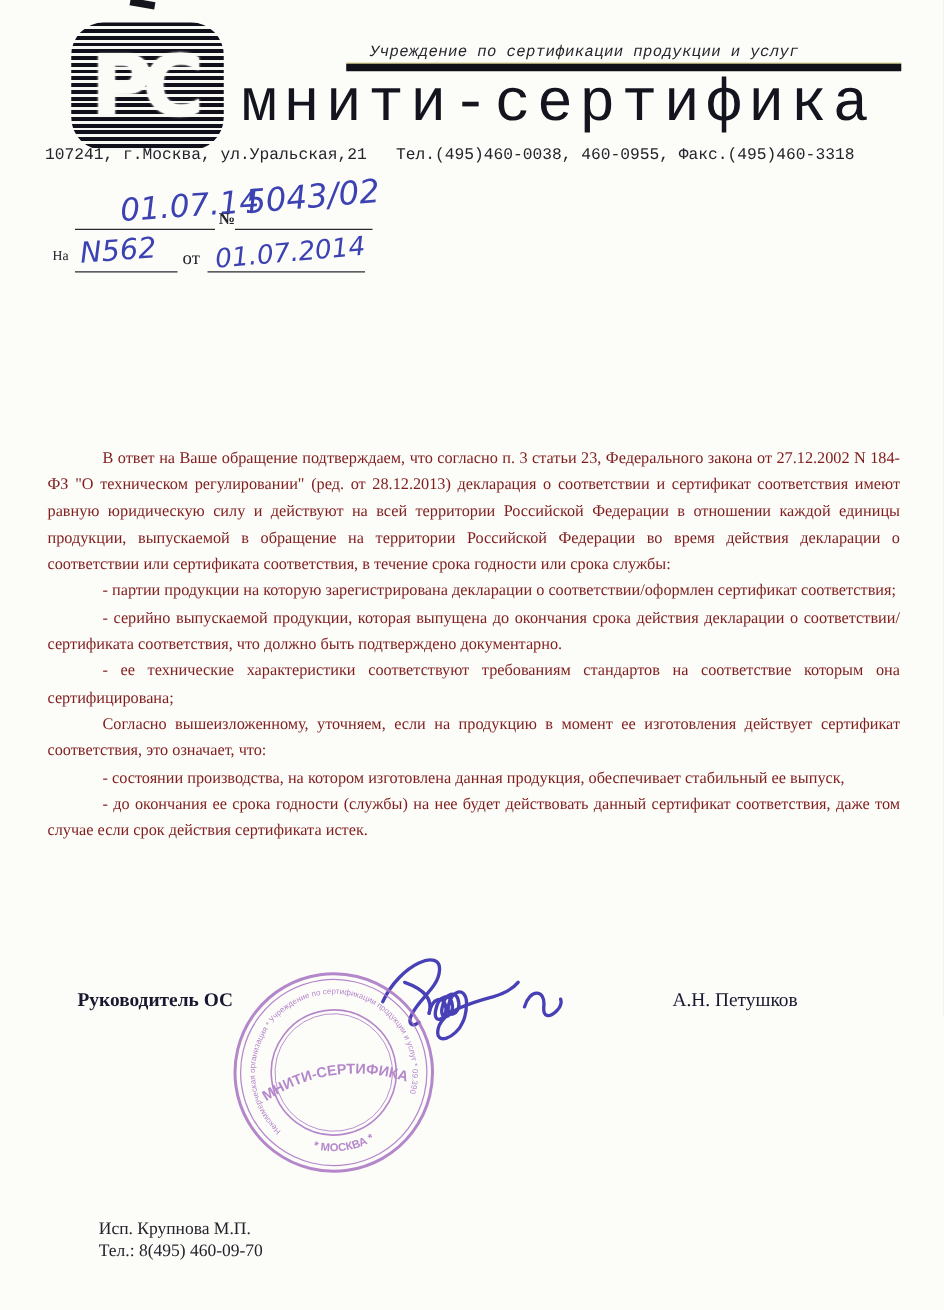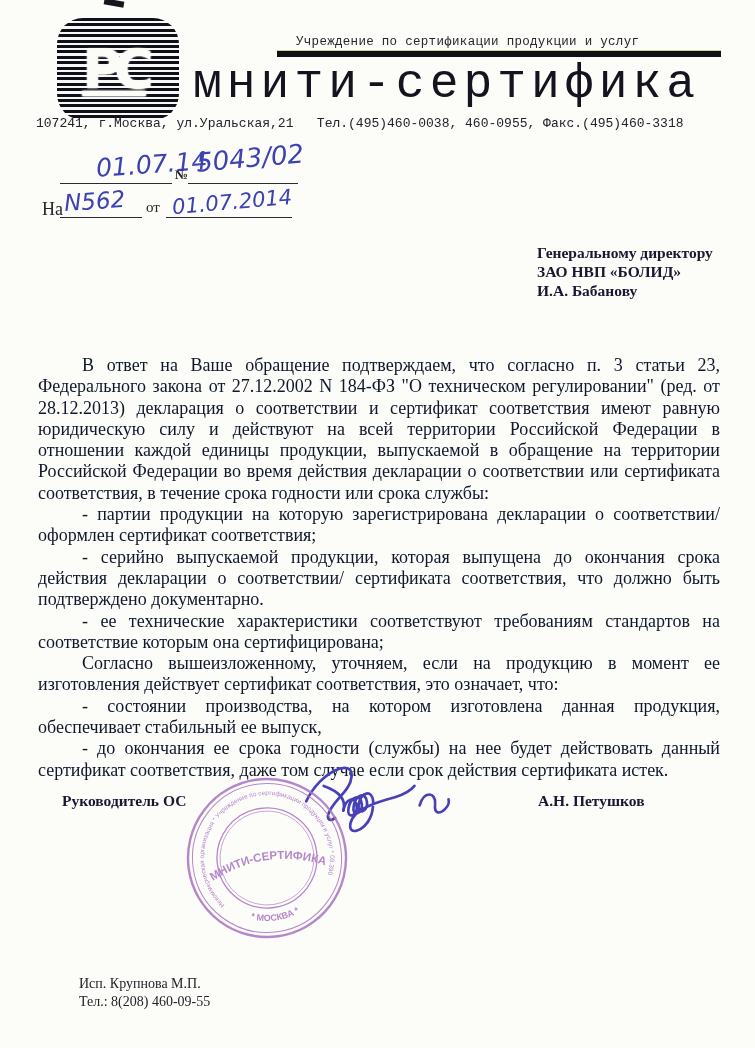--- a/index.html
+++ b/index.html
@@ -16,28 +16,27 @@
   .corner-mark{position:absolute;left:104px;top:0;width:20px;height:6px;background:#15151d;transform:rotate(10deg);}
   .logo{
     position:absolute;left:57px;top:18px;width:122px;height:102px;
     border-radius:26px;
     background:repeating-linear-gradient(180deg,#10101a 0px,#10101a 3px,#f7f7f3 3px,#f7f7f3 5.4px);
   }
   .logo-letters{
     position:absolute;inset:0;
     display:flex;align-items:center;justify-content:center;
     font-family:"DejaVu Sans",sans-serif;font-weight:bold;
-    font-size:54px;color:#fbfbf8;letter-spacing:-8px;
+    font-size:67px;color:#fbfbf8;letter-spacing:-8px;
     padding-right:8px;
     text-shadow:0 0 2px #fbfbf8,0 0 2px #fbfbf8;
-    text-decoration:underline;
   }
   .tagline{
     position:absolute;left:296px;top:35px;width:340px;
-    font-family:"Liberation Mono",monospace;
+    font-family:"Liberation Mono",monospace;font-style:italic;
     font-size:12.5px;color:#26262e;white-space:nowrap;letter-spacing:0.3px;
   }
   .head-rule{position:absolute;left:277px;top:51px;width:444px;height:6px;background:#101018;box-shadow:0 -1px 0 rgba(180,170,60,.55);}
   .org-title{
     position:absolute;left:193px;top:57px;
     font-family:"Liberation Mono",monospace;
     font-size:48px;color:#14141e;letter-spacing:5px;white-space:nowrap;
   }
   .address-line{
     position:absolute;left:36px;top:116px;
@@ -53,36 +52,36 @@
   .hw-number{left:196px;top:143px;font-size:26px;transform:rotate(-5deg);}
   .hw-incoming{left:64px;top:188px;font-size:23px;transform:rotate(-4deg);}
   .hw-incoming-date{left:172px;top:190px;font-size:21px;transform:rotate(-5deg);}
   .u-line{position:absolute;border-bottom:1.6px solid #2a2a33;}
   .ul-1{left:60px;top:165px;width:112px;height:18px;}
   .ul-2{left:188px;top:165px;width:110px;height:18px;}
   .ul-3{left:60px;top:199px;width:82px;height:18px;}
   .ul-4{left:166px;top:199px;width:126px;height:18px;}
   .ref-printed{position:absolute;font-family:"Liberation Serif",serif;color:#23232b;}
   .no-sign{left:175px;top:167px;font-size:13px;font-weight:bold;}
-  .na-label{left:42px;top:199px;font-size:18px;}
+  .na-label{left:42px;top:199px;font-size:11px;}
   .ot-label{left:146px;top:199px;font-size:15px;}
   
   .recipient{
     position:absolute;left:537px;top:243px;width:210px;
     font-weight:bold;font-size:15.5px;line-height:19px;color:#181830;
   }
   
   .body-text{
     position:absolute;left:38px;top:355px;width:682px;
-    font-size:18px;line-height:21.3px;text-align:justify;color:#0f172a;
+    font-size:13px;line-height:21.3px;text-align:justify;color:#7f1d1d;
   }
   .body-text p{margin:0;text-indent:44px;}
   
   .sig-position{position:absolute;left:62px;top:792px;font-weight:bold;font-size:15.5px;color:#181830;}
-  .sig-name{position:absolute;left:538px;top:792px;font-weight:bold;font-size:15.5px;color:#181830;text-align:right;}
+  .sig-name{position:absolute;left:538px;top:792px;font-weight:normal;font-size:15.5px;color:#181830;text-align:right;}
   .signature-svg{position:absolute;left:300px;top:750px;width:165px;height:112px;}
   
   .stamp-svg{position:absolute;left:167px;top:758px;width:200px;height:200px;opacity:.85;}
   
   .footer{
     position:absolute;left:47px;top:975px;
     font-size:14px;line-height:18px;color:#23232b;margin-left:32px;
   }
 </style>
 </head>
@@ -105,25 +104,20 @@
   <div class="u-line ul-3"></div>
   <div class="u-line ul-4"></div>
   <div class="hand hw-date">01.07.14</div>
   <div class="ref-printed no-sign">№</div>
   <div class="hand hw-number">5043/02</div>
   <div class="ref-printed na-label">На</div>
   <div class="hand hw-incoming">N562</div>
   <div class="ref-printed ot-label">от</div>
   <div class="hand hw-incoming-date">01.07.2014</div>
 
-  <div class="recipient">
-    <div>Генеральному директору</div>
-    <div>ЗАО НВП «БОЛИД»</div>
-    <div>И.А. Бабанову</div>
-  </div>
 
   <div class="body-text">
       <p>В ответ на Ваше обращение подтверждаем, что согласно п. 3 статьи 23, Федерального закона от 27.12.2002 N 184-ФЗ "О техническом регулировании" (ред. от 28.12.2013) декларация о соответствии и сертификат соответствия имеют равную юридическую силу и действуют на всей территории Российской Федерации в отношении каждой единицы продукции, выпускаемой в обращение на территории Российской Федерации во время действия декларации о соответствии или сертификата соответствия, в течение срока годности или срока службы:</p>
       <p>- партии продукции на которую зарегистрирована декларации о соответствии/оформлен сертификат соответствия;</p>
       <p>- серийно выпускаемой продукции, которая выпущена до окончания срока действия декларации о соответствии/ сертификата соответствия, что должно быть подтверждено документарно.</p>
       <p>-  ее технические характеристики соответствуют требованиям стандартов на соответствие которым она сертифицирована;</p>
       <p>Согласно вышеизложенному, уточняем, если на продукцию в момент ее изготовления действует сертификат соответствия, это означает, что:</p>
       <p>- состоянии производства, на котором изготовлена данная продукция, обеспечивает стабильный ее выпуск,</p>
       <p>- до окончания ее срока годности (службы) на нее будет действовать данный сертификат соответствия, даже  том случае если срок действия сертификата истек.</p>
     </div>
@@ -160,16 +154,16 @@
         </text>
         <text font-size="11.5" font-weight="bold" text-anchor="middle">
           <textPath href="#centerArc" startOffset="50%">"МНИТИ-СЕРТИФИКА"</textPath>
         </text>
       </g>
     </g>
   </svg>
 
   <div class="footer">
     <div>Исп. Крупнова М.П.</div>
-    <div>Тел.: 8(208) 460-09-55</div>
+    <div>Тел.: 8(495) 460-09-70</div>
   </div>
 
 </div>
 
 </body></html>

